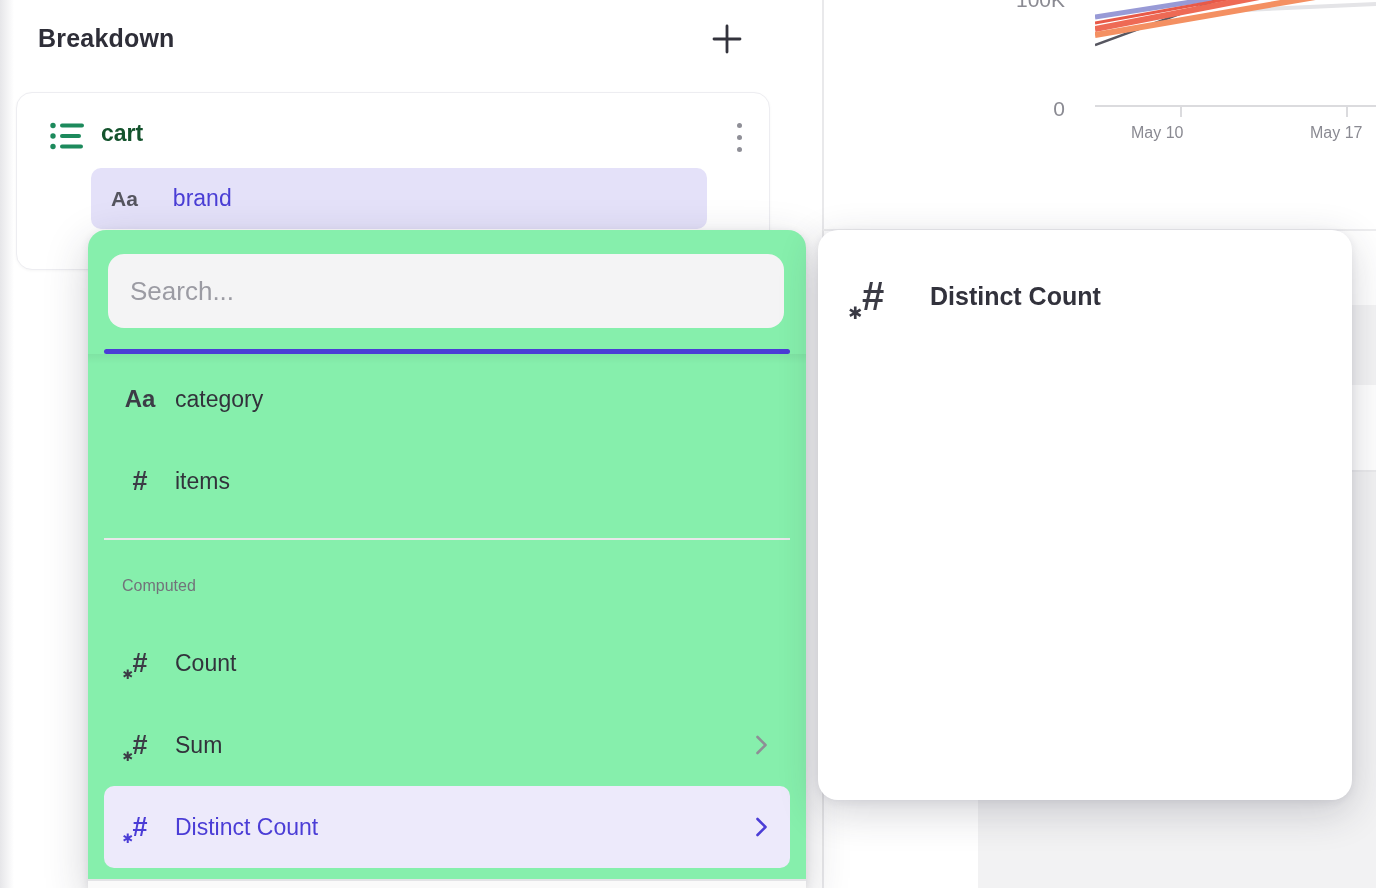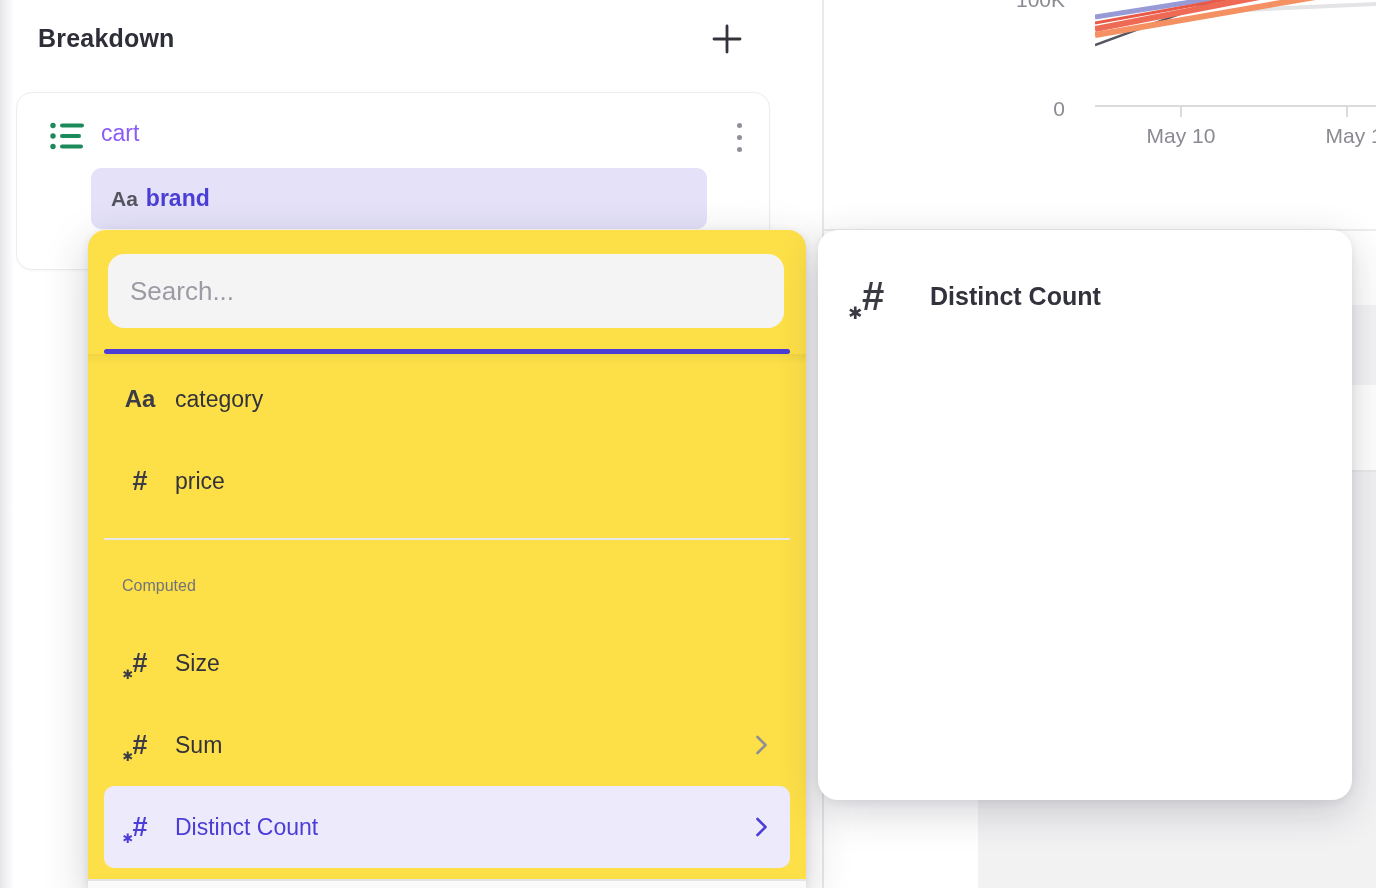--- a/index.html
+++ b/index.html
@@ -33,22 +33,22 @@
     background: #e9e9eb;
   }
   .chart-ylabel { position: absolute; left: 168px; width: 75px; text-align: right;
     font-size: 21px; color: #8a8a92; }
   .ylabel-100k { top: -12px; }
   .ylabel-0 { top: 97px; }
   .chart-axis { position: absolute; left: 273px; top: 105px; width: 281px; height: 2px; background: #dbdbde; }
   .chart-tick { position: absolute; top: 107px; width: 2px; height: 10px; background: #dbdbde; }
   .tick-1 { left: 358px; }
   .tick-2 { left: 524px; }
-  .chart-xlabel { position: absolute; top: 124px; width: 100px; text-align: center;
-    font-size: 21px; color: #8a8a92; }
+  .chart-xlabel { position: absolute; top: 124px; width: 100px; text-align: left;
+    font-size: 16px; color: #8a8a92; }
   .xlabel-1 { left: 309px; }
   .xlabel-2 { left: 488px; }
   .chart-lines { position: absolute; left: 273px; top: 0; width: 281px; height: 60px; }
   .table-divider-1 { position: absolute; left: 1px; top: 229px; width: 553px; height: 1.5px; background: #ededef; }
   .table-header-band { position: absolute; left: 1px; top: 305px; width: 553px; height: 80px; background: #f4f4f5; }
   .table-divider-2 { position: absolute; left: 1px; top: 470px; width: 553px; height: 1.5px; background: #eaeaec; }
   .table-gray-region { position: absolute; left: 156px; top: 472px; width: 398px; height: 416px; background: #f2f2f3; }
   
   .breakdown-header {
     position: absolute; left: 0; top: 0; width: 822px; height: 92px; z-index: 3;
@@ -64,39 +64,39 @@
   }
   
   .cart-card {
     position: absolute; left: 16px; top: 92px; width: 754px; height: 178px;
     background: #ffffff; border: 1.5px solid #ededf1; border-radius: 16px;
     box-shadow: 0 1px 3px rgba(0,0,0,0.04); z-index: 4;
   }
   .cart-list-icon { position: absolute; left: 33px; top: 28px; width: 34px; height: 30px; }
   .cart-label {
     position: absolute; left: 84px; top: 27px;
-    font-size: 23px; font-weight: 400; color: #8b5cf6;
+    font-size: 23px; font-weight: 700; color: #14532d;
   }
   .kebab-button {
     position: absolute; left: 704px; top: 22px; width: 36px; height: 44px;
     display: flex; flex-direction: column; align-items: center; justify-content: center;
     gap: 7px; background: transparent; border: none; cursor: pointer;
   }
   .kebab-dot { width: 5px; height: 5px; border-radius: 50%; background: #8f8f97; }
   .brand-row {
     position: absolute; left: 74px; top: 75px; width: 616px; height: 61px;
     background: #e4e1f9; border-radius: 10px;
     display: flex; align-items: center; padding-left: 20px; cursor: pointer;
   }
   .brand-type-glyph { font-size: 21px; font-weight: 600; color: #55555f; }
-  .brand-label { margin-left: 8px; font-size: 23px; font-weight: 700; color: #4a3ed5; }
+  .brand-label { margin-left: 35px; font-size: 23px; font-weight: 400; color: #4a3ed5; }
   
   .dropdown {
     position: absolute; left: 88px; top: 230px; width: 718px; height: 658px;
-    background: #fde047; border-radius: 18px 18px 0 0;
+    background: #86efac; border-radius: 18px 18px 0 0;
     box-shadow: 0 14px 44px rgba(40,40,60,0.22), 0 2px 8px rgba(40,40,60,0.10);
     z-index: 20;
   }
   .search-box {
     position: absolute; left: 20px; top: 24px; width: 676px; height: 74px;
     background: #f4f4f5; border: none; border-radius: 16px;
     padding: 0 22px; font-size: 26px; color: #3a3a44;
     font-family: "Liberation Sans", "DejaVu Sans", sans-serif; outline: none;
   }
   .search-box::placeholder { color: #9b9ba3; opacity: 1; }
@@ -233,31 +233,31 @@
     <div class="tab-indicator"></div>
     <div class="scroll-shadow"></div>
 
     <div class="prop-row row-category">
       <span class="prop-icon glyph-aa">Aa</span>
       <span class="prop-label">category</span>
     </div>
 
     <div class="prop-row row-price">
       <span class="prop-icon glyph-hash">#</span>
-      <span class="prop-label">price</span>
+      <span class="prop-label">items</span>
     </div>
 
     <div class="list-divider"></div>
     <div class="section-label">Computed</div>
 
     <div class="prop-row row-size">
       <span class="prop-icon">
         <span class="computed-glyph">#<span class="star">✱</span></span>
       </span>
-      <span class="prop-label">Size</span>
+      <span class="prop-label">Count</span>
     </div>
 
     <div class="prop-row row-sum">
       <span class="prop-icon">
         <span class="computed-glyph">#<span class="star">✱</span></span>
       </span>
       <span class="prop-label">Sum</span>
       <svg class="row-chevron" width="13" height="22" viewBox="0 0 13 22">
         <polyline points="2.5,3 10.5,11 2.5,19" fill="none" stroke-width="2.6" stroke-linecap="round" stroke-linejoin="round" stroke="#8e8e96"></polyline>
       </svg>

